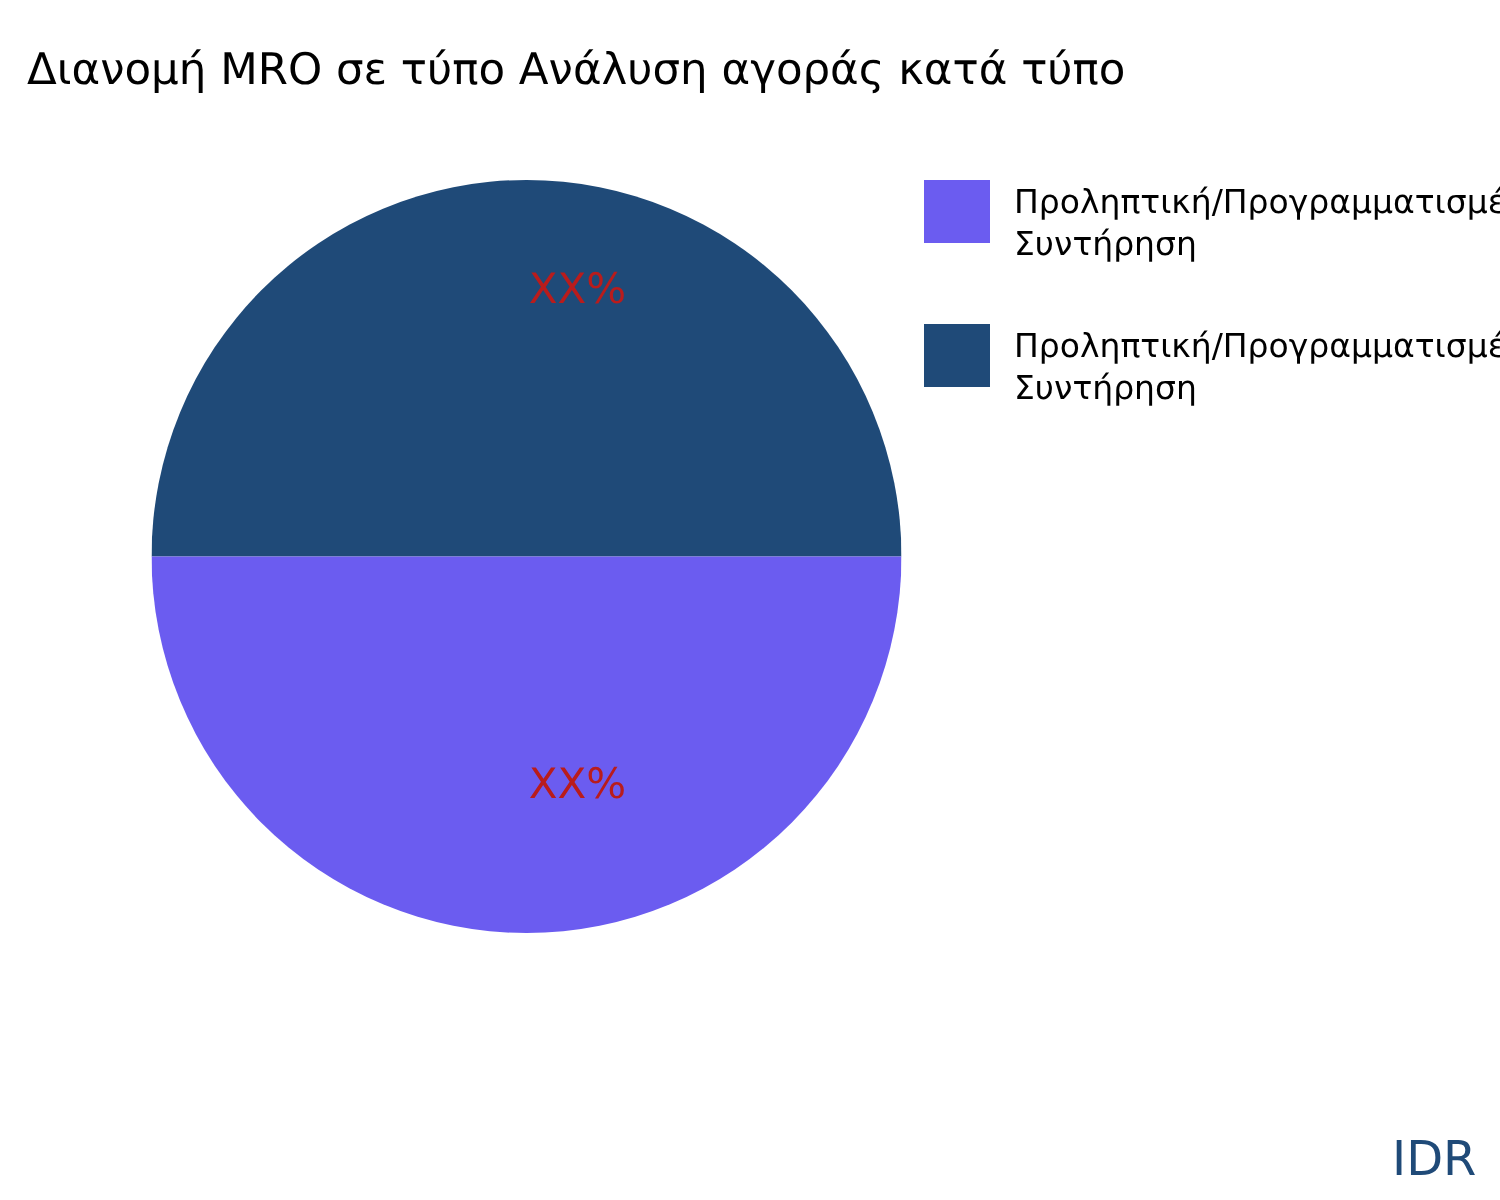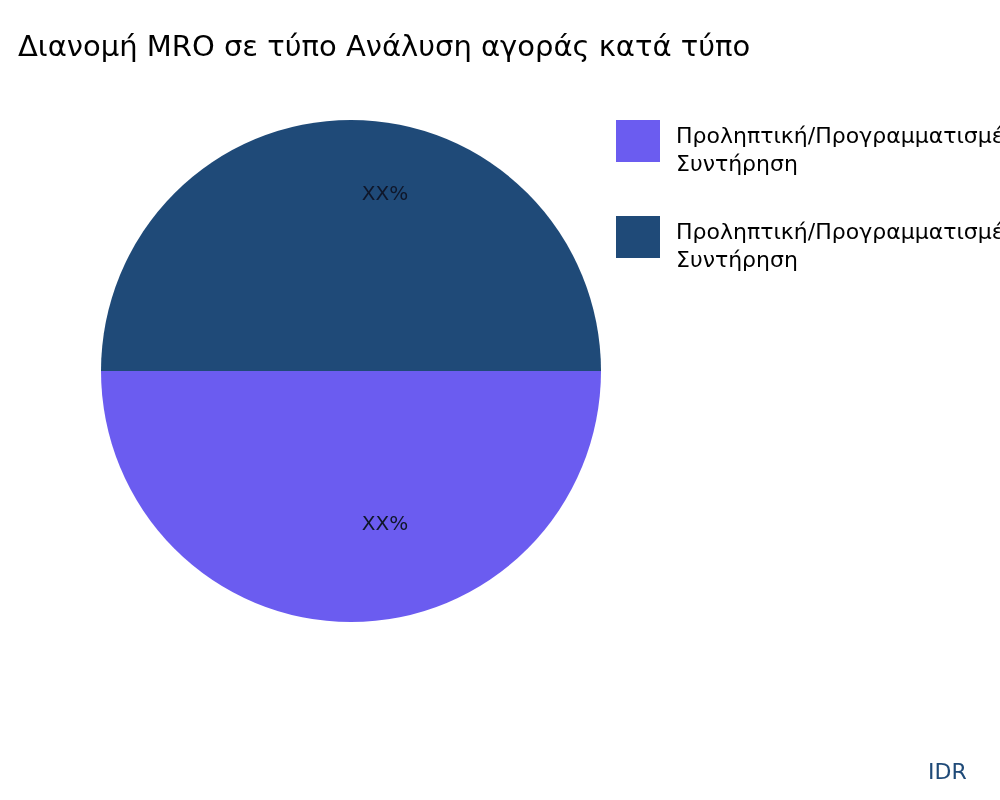--- a/index.html
+++ b/index.html
@@ -46,23 +46,23 @@
     height: 502px;
   }
   #pie-svg {
     display: block;
     width: 500px;
     height: 502px;
   }
 
   .slice-label {
     position: absolute;
-    font-size: 20px;
+    font-size: 28px;
     line-height: 24px;
-    color: #0f172a;
+    color: #b91c1c;
     white-space: nowrap;
     transform: translate(-50%, -50%);
   }
   #slice-label-0 { left: 284px; top: 73px; }   
   #slice-label-1 { left: 284px; top: 403px; }  
 
   
   #legend {
     position: absolute;
     left: 616px;
@@ -89,21 +89,21 @@
     color: #000000;
     padding-top: 2px;
     white-space: pre;
   }
 
   
   #watermark {
     position: absolute;
     left: 928px;
     top: 757px;
-    font-size: 22px;
+    font-size: 32px;
     line-height: 30px;
     color: #1f4a78;
     white-space: nowrap;
   }
 </style>
 </head>
 <body style="background: rgb(255, 255, 255);">
 
 <div id="chart-root">
 

